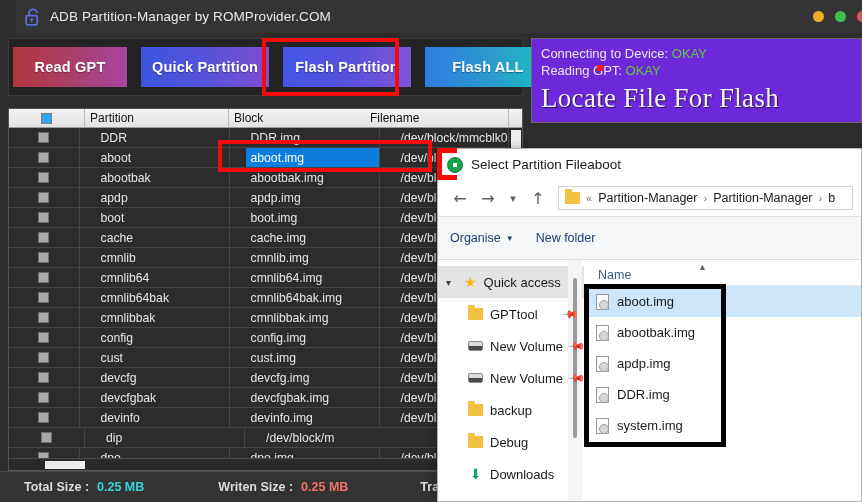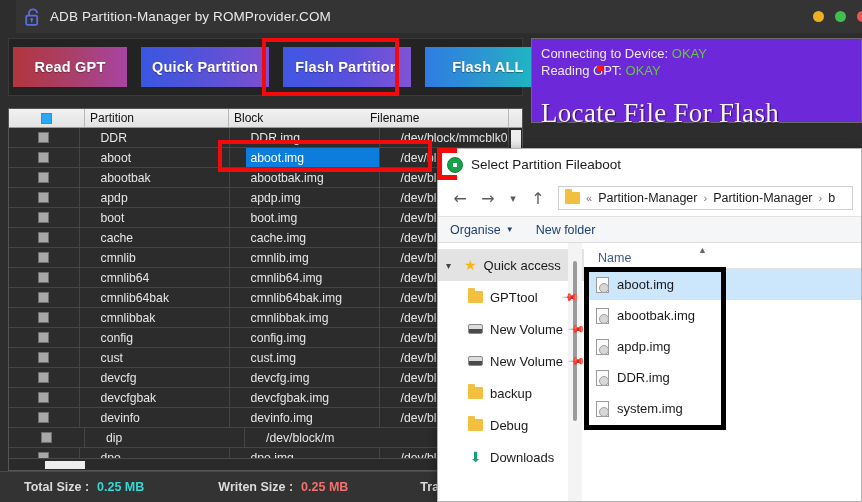--- a/index.html
+++ b/index.html
@@ -143,21 +143,21 @@
     background: #6d28d9; border: 1px solid #6a6a6a;
     padding: 6px 9px;
   }
   .rline { font-size: 13px; color: #e9e9e9; line-height: 17px; white-space: nowrap;
            font-family: "Liberation Sans", sans-serif; position: relative; }
   .ok { color: #63c63f; }
   .redmark {
     position: absolute; left: 56px; top: 3px; width: 6px; height: 6px; background: #ff1515;
   }
   .locate {
-    margin-top: 19px; font-family: "Liberation Serif", serif;
+    margin-top: 4px; font-family: "Liberation Serif", serif;
     font-size: 27px; color: #f4f4f4; letter-spacing: .3px;
     text-shadow: 1px 1px 1px rgba(0,0,0,.6);
   }
 
   
   .dlg {
     position: absolute; left: 437px; top: 148px; width: 425px; height: 354px;
     background: #ffffff; border: 1px solid #b3b3b3;
     box-shadow: -2px 0 9px rgba(0,0,0,.28);
     overflow: hidden;
@@ -194,21 +194,21 @@
     position: relative; flex: none;
   }
   .folder-ico:before {
     content:""; position:absolute; left:0; top:-3px; width:7px; height:3px;
     background:#f3bf3f; border-radius:1px 1px 0 0;
   }
   .crumb-sep { color: #777; font-size: 11px; }
   .crumb-txt { color: #1a1a1a; }
 
   .dlg-cmdbar {
-    height: 27px; background: #f5f6f7; border-top: 1px solid #e2e2e2;
+    height: 44px; background: #f5f6f7; border-top: 1px solid #e2e2e2;
     border-bottom: 1px solid #dcdcdc;
     display: flex; align-items: center; gap: 22px; padding-left: 12px;
     font-size: 12.5px; color: #1d3f73;
   }
   .cmd { cursor: pointer; display: flex; align-items: center; gap: 5px; }
   .caret { font-size: 8px; color: #1d3f73; }
 
   .dlg-body { display: flex; height: 259px; }
   .dlg-side {
     width: 146px; background: #ffffff; position: relative;

